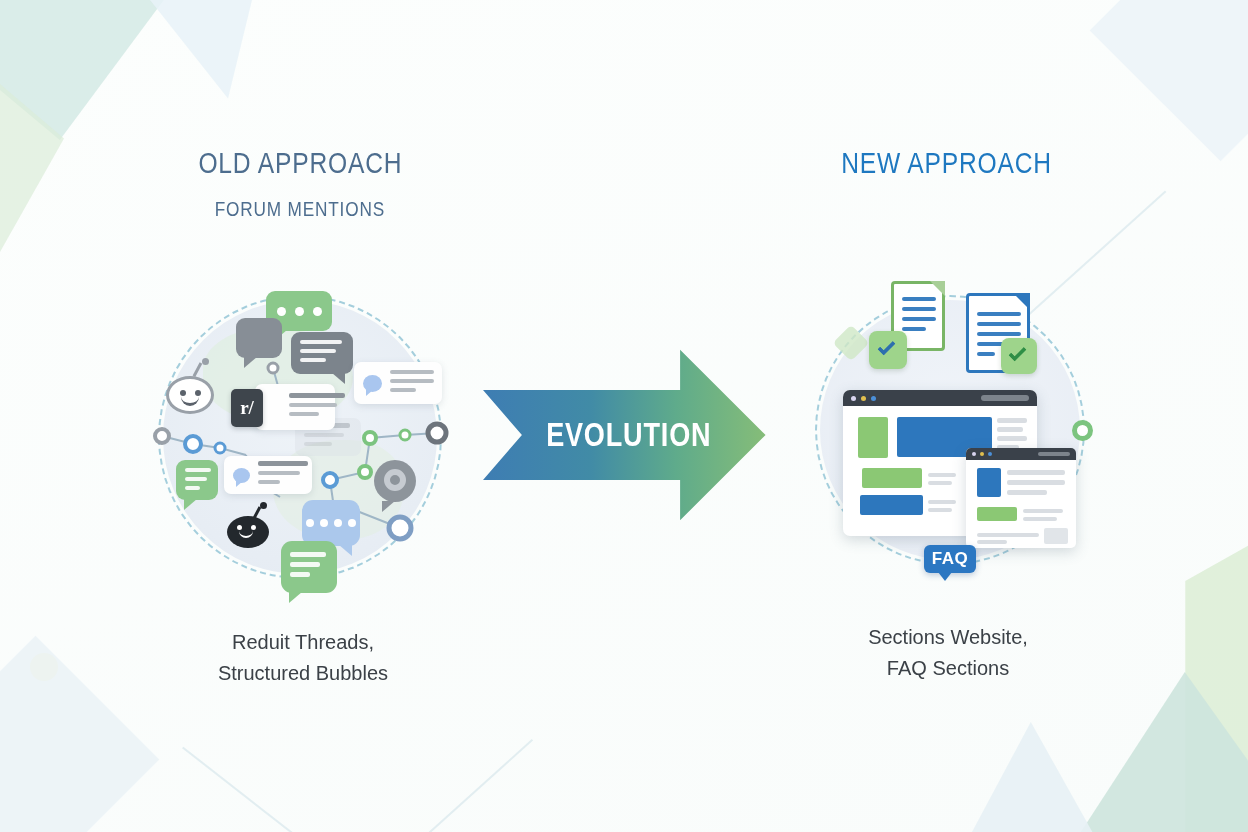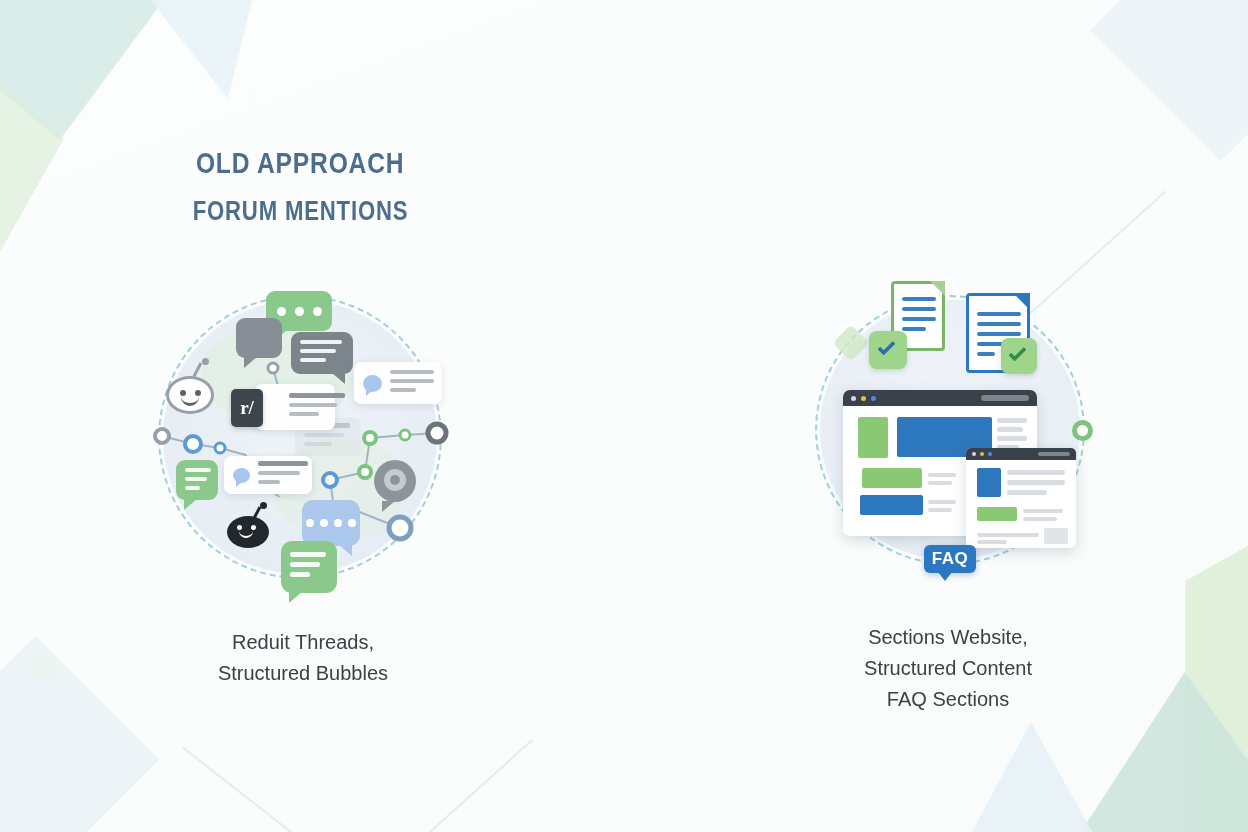--- a/index.html
+++ b/index.html
@@ -16,21 +16,21 @@
   .tr-diamond { left:1128px; top:-62px; width:185px; height:185px; background:#ecf4f8; opacity:.9; transform:rotate(45deg); }
   .bl-diamond { left:-52px; top:672px; width:175px; height:175px; background:#ebf3f6; opacity:.9; transform:rotate(45deg); }
   .bl-circle { left:30px; top:653px; width:28px; height:28px; border-radius:50%; background:#edf3f0; }
   .br-green { left:1150px; top:540px; width:98px; height:292px; background:#dcedd5; opacity:.85; clip-path:polygon(36% 14%,100% 2%,100% 100%,36% 100%); }
   .br-teal  { left:1060px; top:672px; width:260px; height:160px; background:#cde4dd; opacity:.9; clip-path:polygon(48% 0,8% 100%,92% 100%); }
   .br-blue  { left:972px; top:722px; width:140px; height:110px; background:#e7f1f5; opacity:.9; clip-path:polygon(42% 0,0 100%,86% 100%); }
   .faint-line { position:absolute; background:rgba(186,214,224,.38); }
 
   
   .title-block { position:absolute; text-align:center; }
-  .title-line { font-weight:bold; letter-spacing:1px; line-height:1; }
+  .title-line { font-weight:normal; letter-spacing:1px; line-height:1; }
   .cond { display:inline-block; transform:scaleX(.82); transform-origin:center; white-space:nowrap; }
   .t-left  { color:#4d6d8e; }
   .t-right { color:#1e78c0; }
   .caption { position:absolute; text-align:center; color:#3b4147; font-size:20px; line-height:31px; }
 
   
   .evo-arrow { left:483px; top:348px; width:284px; height:174px;
     background:linear-gradient(90deg,#3e7db3 0%,#418ba6 38%,#5fab8b 68%,#86bd78 100%);
     clip-path:polygon(0 24.1%,69.4% 24.1%,69.4% 1%,99.5% 50%,69.4% 99%,69.4% 75.9%,0 75.9%,13.7% 50%);
     display:flex; align-items:center; justify-content:center; }
@@ -112,21 +112,21 @@
   <div class="bg-shape bl-circle"></div>
   <div class="bg-shape br-green"></div>
   <div class="bg-shape br-teal"></div>
   <div class="bg-shape br-blue"></div>
   <div class="faint-line" style="left:1005px; top:120px; width:1.5px; height:430px; transform:rotate(48deg);"></div>
   <div class="faint-line" style="left:300px; top:690px; width:1.5px; height:300px; transform:rotate(-52deg);"></div>
   <div class="faint-line" style="left:420px; top:690px; width:1.5px; height:300px; transform:rotate(48deg);"></div>
 
   <div class="title-block" style="left:120px; top:148px; width:360px;">
     <div class="title-line t-left" style="font-size:30px; margin-bottom:20px;"><span class="cond">OLD APPROACH</span></div>
-    <div class="title-line t-left" style="font-size:27px;"><span class="cond">FORUM MENTIONS</span></div>
+    <div class="title-line t-left" style="font-size:21px;"><span class="cond">FORUM MENTIONS</span></div>
   </div>
 
   <div class="circle-fill abs" style="left:163px; top:300px; width:274px; height:274px; background:radial-gradient(circle at 50% 42%, #eef3f8 0%, #e7edf4 70%, #e3eaf2 100%);">
     <div class="blob" style="left:40px; top:28px; width:150px; height:95px; background:#dfeedf; opacity:.65; border-radius:45% 55% 50% 50%;"></div>
     <div class="blob" style="left:110px; top:140px; width:130px; height:100px; background:#e2efe3; opacity:.6; border-radius:55% 45% 50% 55%;"></div>
   </div>
   <div class="dashed-ring abs" style="left:158px; top:295px; width:284px; height:284px;"></div>
 
   <svg class="abs" style="left:150px; top:275px;" width="300" height="330" viewBox="0 0 300 330">
     <g stroke="#9fb6c6" stroke-width="2" fill="none">
@@ -246,22 +246,26 @@
         <span style="width:30px; height:5px;"></span>
         <span style="width:20px; height:5px;"></span>
       </div>
   </div>
 
   <div class="caption" style="left:123px; top:627px; width:360px;">
     <div>Reduit Threads,</div>
     <div>Structured Bubbles</div>
   </div>
 
+  <div class="evo-arrow abs">
+    <span class="evo-label cond">EVOLUTION</span>
+  </div>
 
   <div class="title-block" style="left:757px; top:148px; width:380px;">
+    <div class="title-line t-right" style="font-size:30px; margin-bottom:20px;"><span class="cond">NEW APPROACH</span></div>
   </div>
 
   <div class="circle-fill abs" style="left:820px; top:300px; width:260px; height:260px; background:radial-gradient(circle at 50% 45%, #f0f4f9 0%, #e9eef5 75%, #e6ecf3 100%);"></div>
   <div class="dashed-ring abs" style="left:815px; top:295px; width:270px; height:270px;"></div>
   <div class="abs" style="left:838px; top:330px; width:26px; height:26px; background:#cfe7c6; border-radius:5px; transform:rotate(45deg); opacity:.8;"></div>
 
   <div class="doc" style="left:891px; top:281px; width:54px; height:70px; border:3px solid #79b566;">
     <div class="fold" style="border-width:0 15px 15px 0; border-color:transparent #a8cf97 transparent transparent;"></div>
     <div class="dlines">
         <span style="width:34px;"></span>
@@ -328,17 +332,16 @@
   </div>
 
   <div class="faq" style="left:924px; top:545px; width:52px; height:28px;">
     <span>FAQ</span>
   </div>
 
   <div class="abs" style="left:1072px; top:420px; width:21px; height:21px; border:5px solid #7cc47f; border-radius:50%; background:#fff;"></div>
 
   <div class="caption" style="left:768px; top:622px; width:360px;">
     <div>Sections Website,</div>
-    <div>Structured Content</div>
     <div>FAQ Sections</div>
   </div>
 
 </div>
 
 </body></html>

